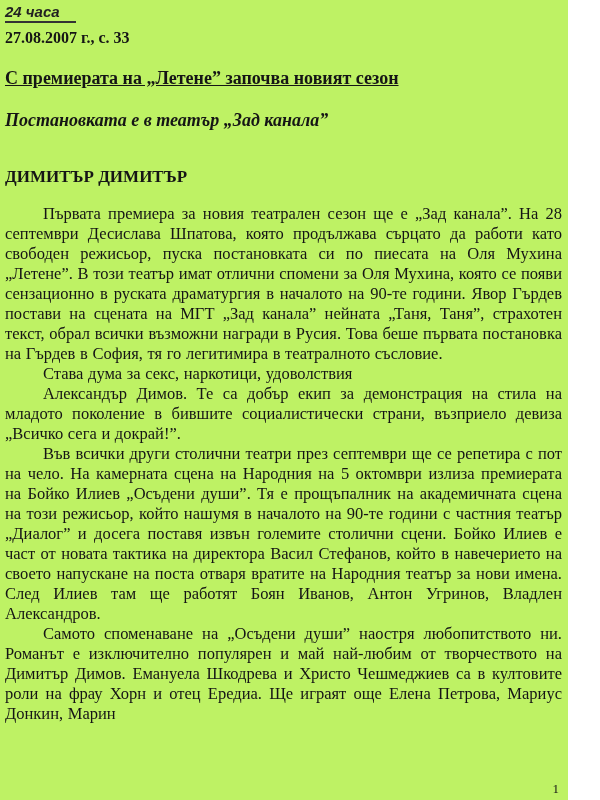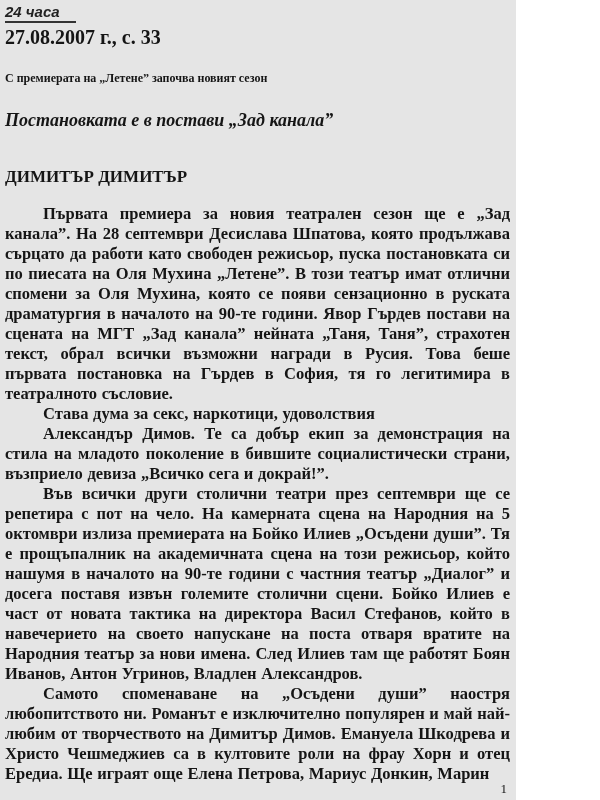--- a/index.html
+++ b/index.html
@@ -2,52 +2,53 @@
 <html lang="bg"><head>
 <meta charset="utf-8">
 <style>
   html, body {
     margin: 0;
     padding: 0;
     background: #ffffff;
   }
   .page {
     position: relative;
-    width: 516px;
+    width: 568px;
     height: 800px;
     box-sizing: border-box;
-    background: #e5e5e5;
+    background: #bef264;
     color: #151515;
     font-family: "Liberation Serif", serif;
     padding: 3px 6px 0 5px;
     overflow: hidden;
   }
   .masthead {
     display: inline-block;
     font-family: "Liberation Sans", sans-serif;
     font-weight: bold;
     font-style: italic;
     font-size: 15px;
     line-height: 16px;
     color: #222222;
     border-bottom: 2px solid #333333;
     padding-right: 16px;
     padding-bottom: 1px;
   }
   .dateline {
     font-weight: bold;
-    font-size: 20px;
+    font-size: 16px;
     line-height: 19px;
     margin-top: 5px;
   }
   .headline {
     font-weight: bold;
-    font-size: 12px;
+    font-size: 18px;
     line-height: 21px;
     margin: 21px 0 12px 0;
+    text-decoration: underline;
   }
   .subhead {
     font-weight: bold;
     font-style: italic;
     font-size: 18px;
     line-height: 21px;
     margin: 21px 0 0 0;
   }
   .author {
     font-weight: bold;
@@ -58,40 +59,39 @@
   .body-text {
     margin-top: 17px;
     font-size: 16.5px;
     line-height: 20px;
     text-align: justify;
   }
   .body-text p {
     margin: 0;
     text-indent: 38px;
     word-spacing: 0.5px;
-    font-weight: bold;
   }
   .pagenum {
     position: absolute;
     right: 9px;
     bottom: 5px;
     font-size: 13px;
     line-height: 13px;
   }
 </style>
 </head>
 <body>
 
 <div class="page">
   <div>
     <span class="masthead">24 часа</span>
   </div>
   <div class="dateline">27.08.2007 г., с. 33</div>
   <div class="headline">С премиерата на „Летене” започва новият сезон</div>
-  <div class="subhead">Постановката е в постави „Зад канала”</div>
+  <div class="subhead">Постановката е в театър „Зад канала”</div>
   <div class="author">ДИМИТЪР ДИМИТЪР</div>
   <div class="body-text">
 
   <p>Първата премиера за новия театрален сезон ще е „Зад канала”. На 28 септември Десислава Шпатова, която продължава сърцато да работи като свободен режисьор, пуска постановката си по пиесата на Оля Мухина „Летене”. В този театър имат отлични спомени за Оля Мухина, която се появи сензационно в руската драматургия в началото на 90-те години. Явор Гърдев постави на сцената на МГТ „Зад канала” нейната „Таня, Таня”, страхотен текст, обрал всички възможни награди в Русия. Това беше първата постановка на Гърдев в София, тя го легитимира в театралното съсловие.</p>
       <p>Става дума за секс, наркотици, удоволствия</p>
       <p>Александър Димов. Те са добър екип за демонстрация на стила на младото поколение в бившите социалистически страни, възприело девиза „Всичко сега и докрай!”.</p>
       <p>Във всички други столични театри през септември ще се репетира с пот на чело. На камерната сцена на Народния на 5 октомври излиза премиерата на Бойко Илиев „Осъдени души”. Тя е прощъпалник на академичната сцена на този режисьор, който нашумя в началото на 90-те години с частния театър „Диалог” и досега поставя извън големите столични сцени. Бойко Илиев е част от новата тактика на директора Васил Стефанов, който в навечерието на своето напускане на поста отваря вратите на Народния театър за нови имена. След Илиев там ще работят Боян Иванов, Антон Угринов, Владлен Александров.</p>
       <p>Самото споменаване на „Осъдени души” наостря любопитството ни. Романът е изключително популярен и май най-любим от творчеството на Димитър Димов. Емануела Шкодрева и Христо Чешмеджиев са в култовите роли на фрау Хорн и отец Ередиа. Ще играят още Елена Петрова, Мариус Донкин, Марин</p>
     </div>
   <div class="pagenum">1</div>

